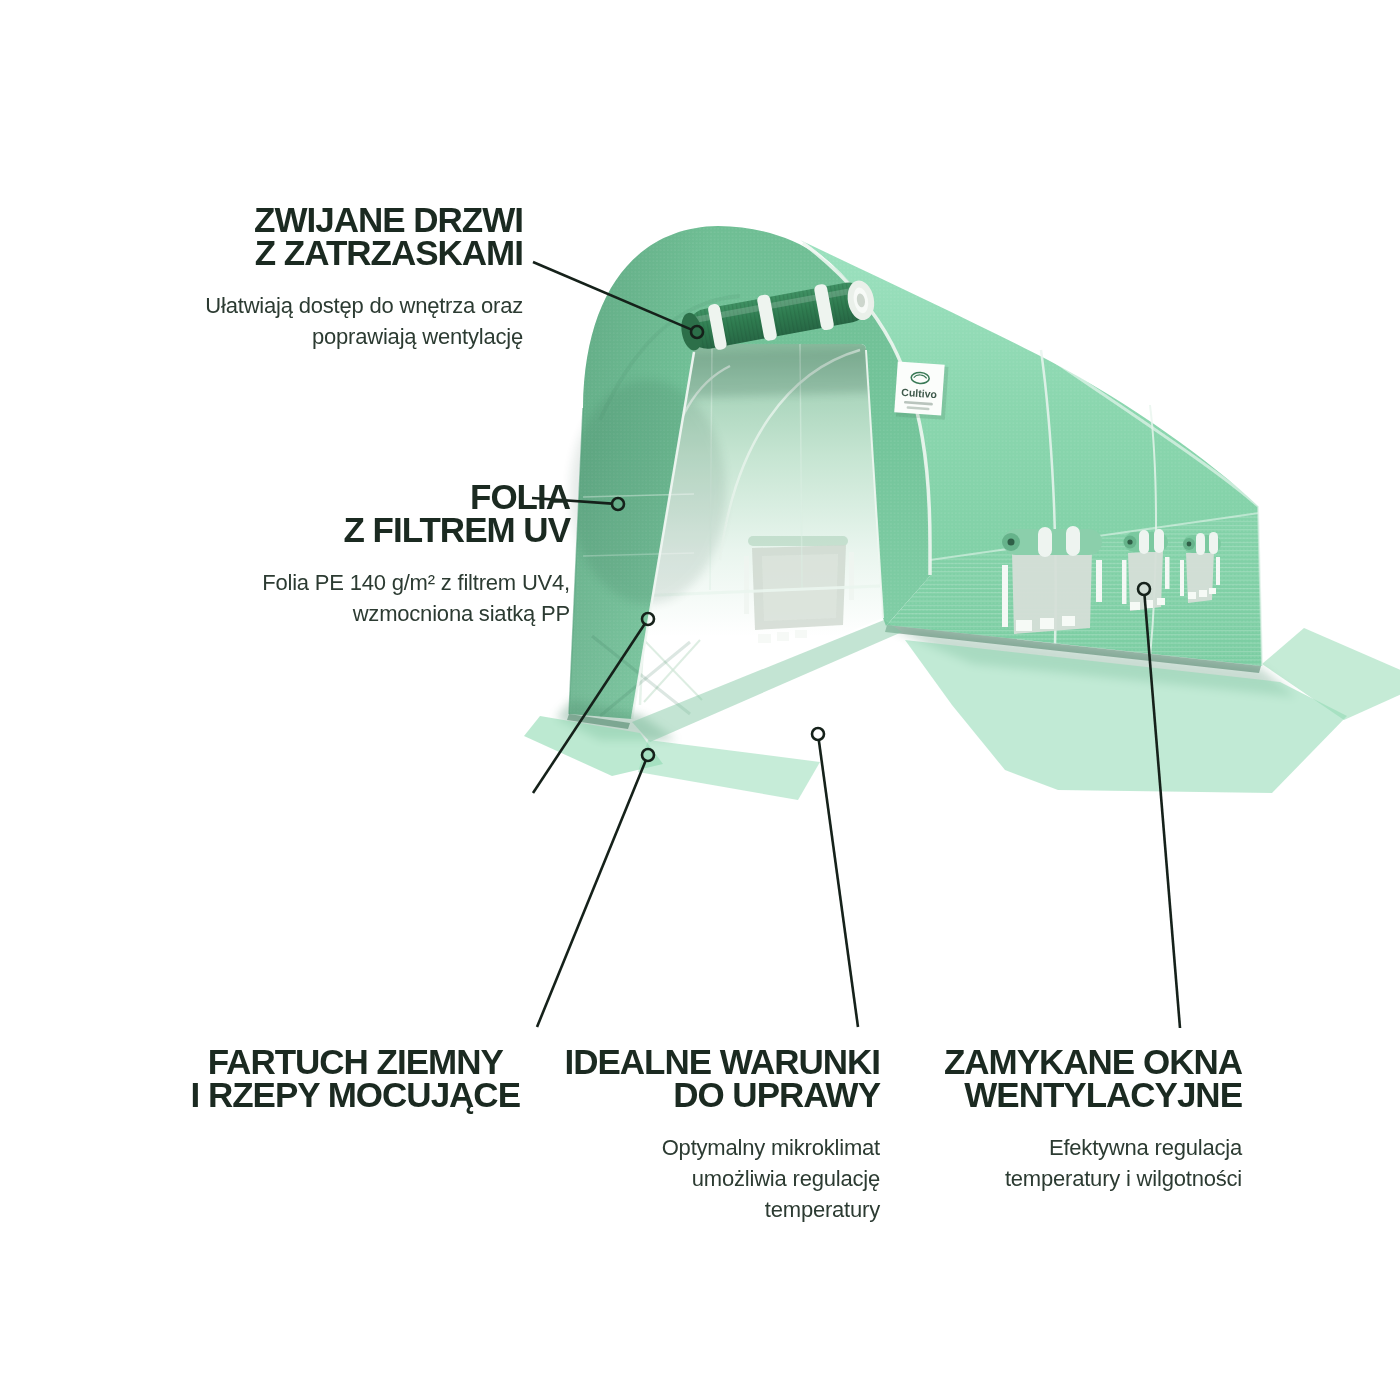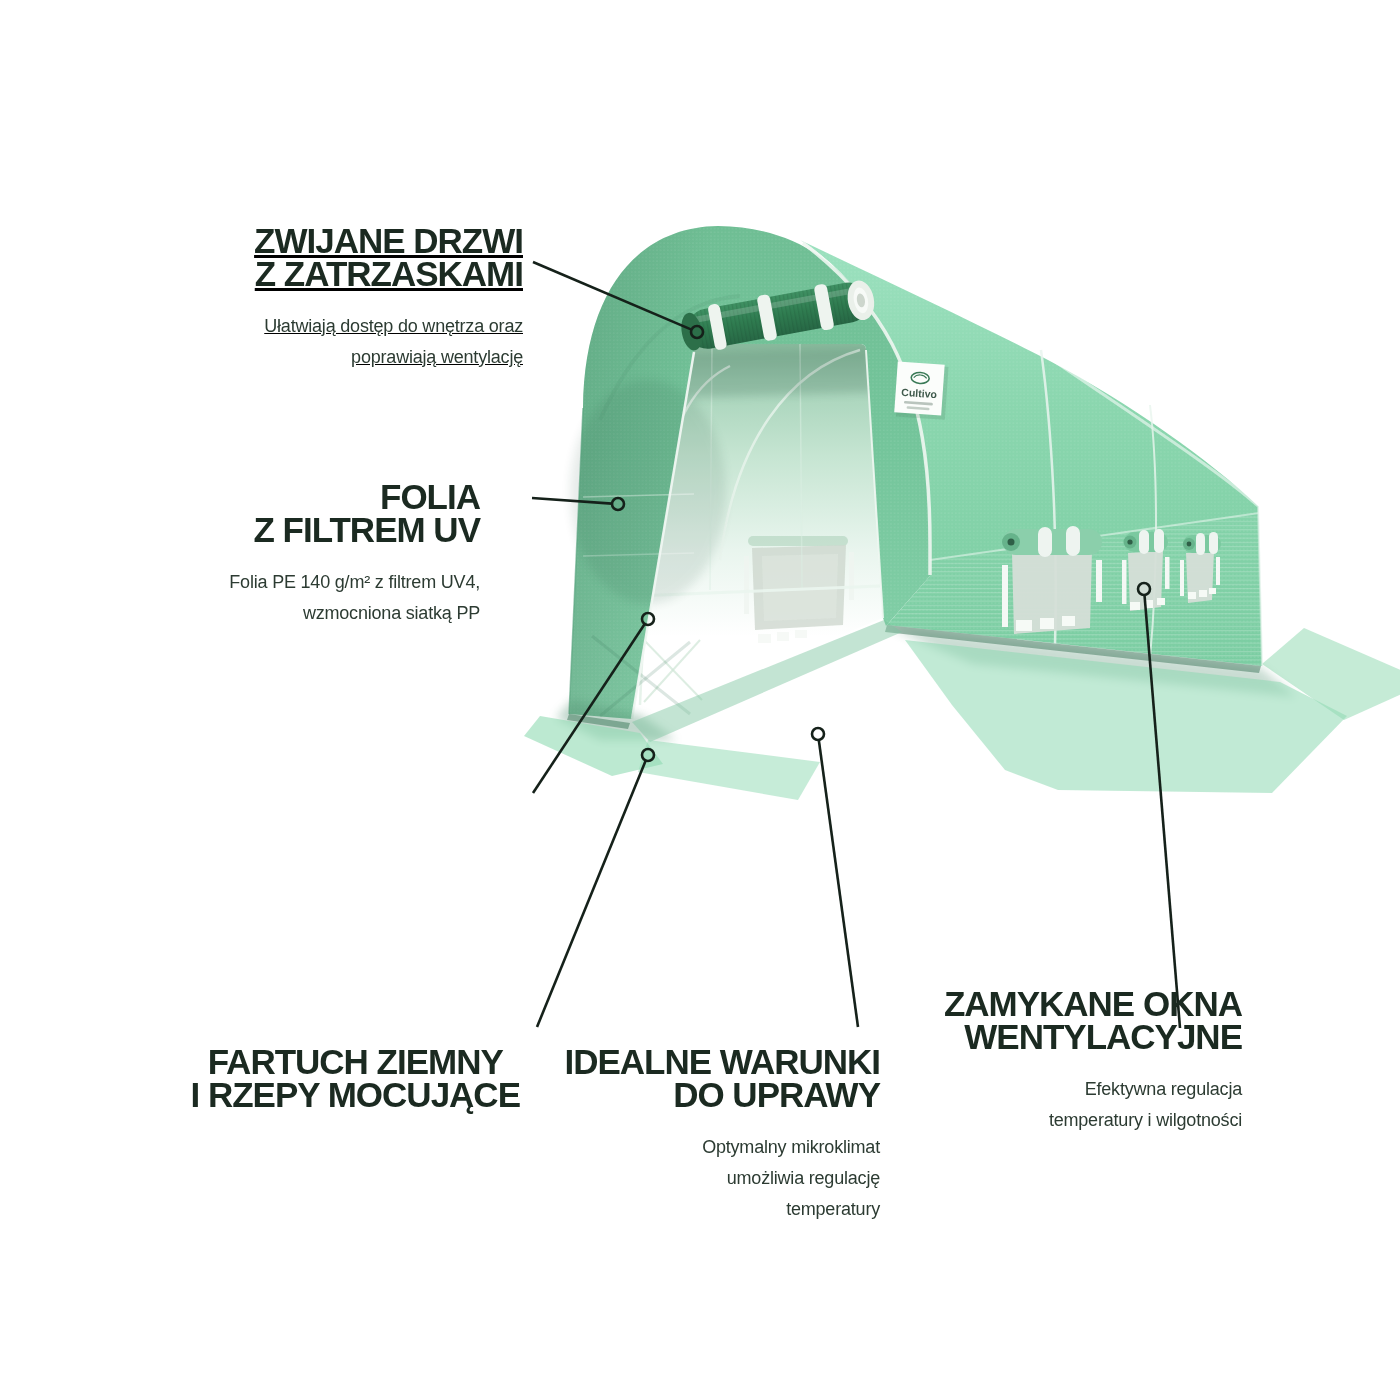--- a/index.html
+++ b/index.html
@@ -10,21 +10,21 @@
   }
   .scene{position:absolute;left:0;top:0;width:1400px;height:1400px;}
   .callout{position:absolute;text-align:right;}
   .callout h2{
     margin:0 0 21px 0;
     font-size:35px;line-height:33px;letter-spacing:-1px;font-weight:700;
     color:#1b2a21;white-space:nowrap;
   }
   .callout p{
     margin:0;
-    font-size:18px;line-height:31px;letter-spacing:-0.2px;font-weight:400;
+    font-size:22px;line-height:31px;letter-spacing:-0.2px;font-weight:400;
     color:#2c3b32;white-space:nowrap;
   }
   svg text.brand{
     font-family:"Liberation Sans", sans-serif;
     font-weight:700;
   }
 </style>
 </head>
 <body>
 
@@ -219,38 +219,38 @@
       <line x1="1180" y1="1028" x2="1144.5" y2="595"></line>
       <circle cx="697" cy="332" r="6"></circle>
       <circle cx="618" cy="504" r="6"></circle>
       <circle cx="648" cy="619" r="6"></circle>
       <circle cx="648" cy="755" r="6"></circle>
       <circle cx="818" cy="734" r="6"></circle>
       <circle cx="1144" cy="589" r="6"></circle>
     </g>
   </svg>
 
-  <div class="callout" style="top:224px; right:877px;text-decoration:underline;">
+  <div class="callout" style="top:203px; right:877px;">
     <h2><span>ZWIJANE DRZWI</span><br><span>Z ZATRZASKAMI</span></h2>
     <p><span>Ułatwiają dostęp do wnętrza oraz</span><br><span>poprawiają wentylację</span></p>
   </div>
 
-  <div class="callout" style="top:480px; right:920px;">
+  <div class="callout" style="top:480px; right:830px;">
     <h2><span>FOLIA</span><br><span>Z FILTREM UV</span></h2>
     <p><span>Folia PE 140 g/m² z filtrem UV4,</span><br><span>wzmocniona siatką PP</span></p>
   </div>
 
 
   <div class="callout" style="top:1045px; right:880px;text-align:center;">
     <h2><span>FARTUCH ZIEMNY</span><br><span>I RZEPY MOCUJĄCE</span></h2>
   </div>
 
   <div class="callout" style="top:1045px; right:520px;">
     <h2><span>IDEALNE WARUNKI</span><br><span>DO UPRAWY</span></h2>
     <p><span>Optymalny mikroklimat</span><br><span>umożliwia regulację</span><br><span>temperatury</span></p>
   </div>
 
-  <div class="callout" style="top:987px; right:158px;">
+  <div class="callout" style="top:1045px; right:158px;">
     <h2><span>ZAMYKANE OKNA</span><br><span>WENTYLACYJNE</span></h2>
     <p><span>Efektywna regulacja</span><br><span>temperatury i wilgotności</span></p>
   </div>
 
 </div>
 
 </body></html>

